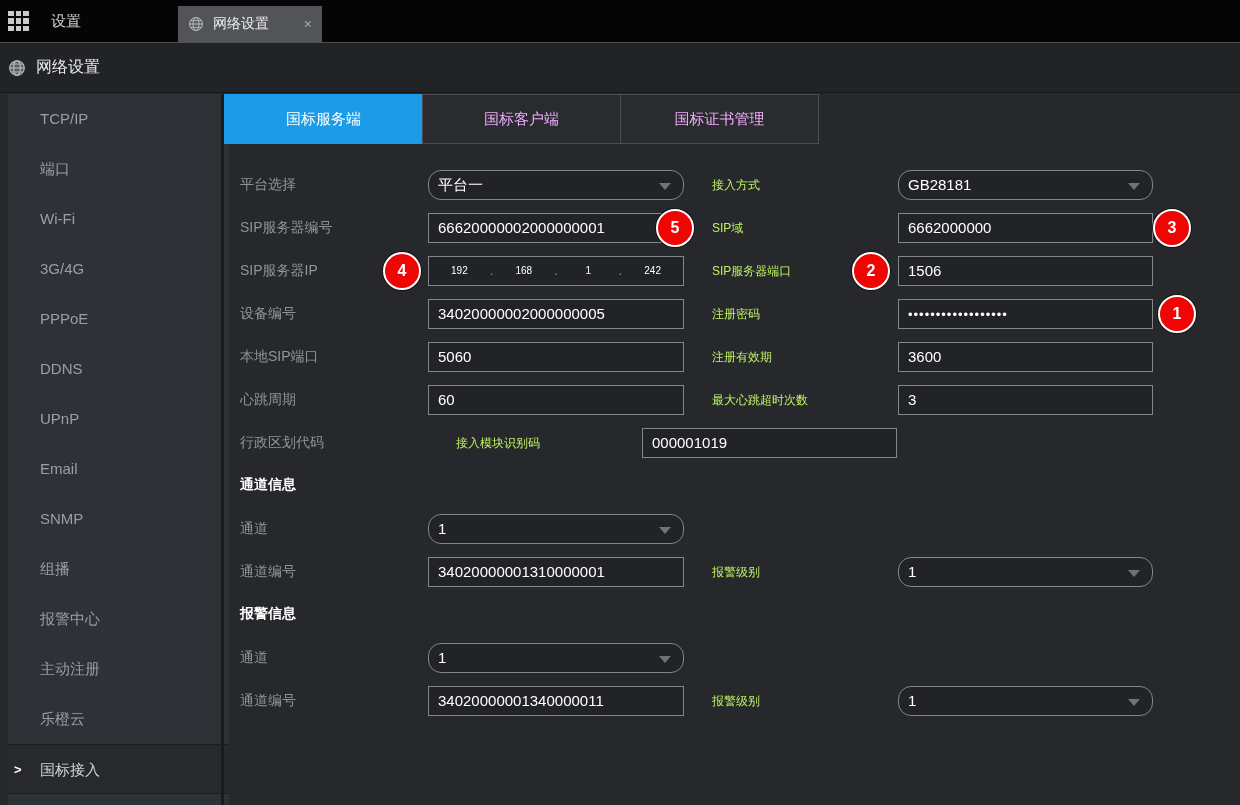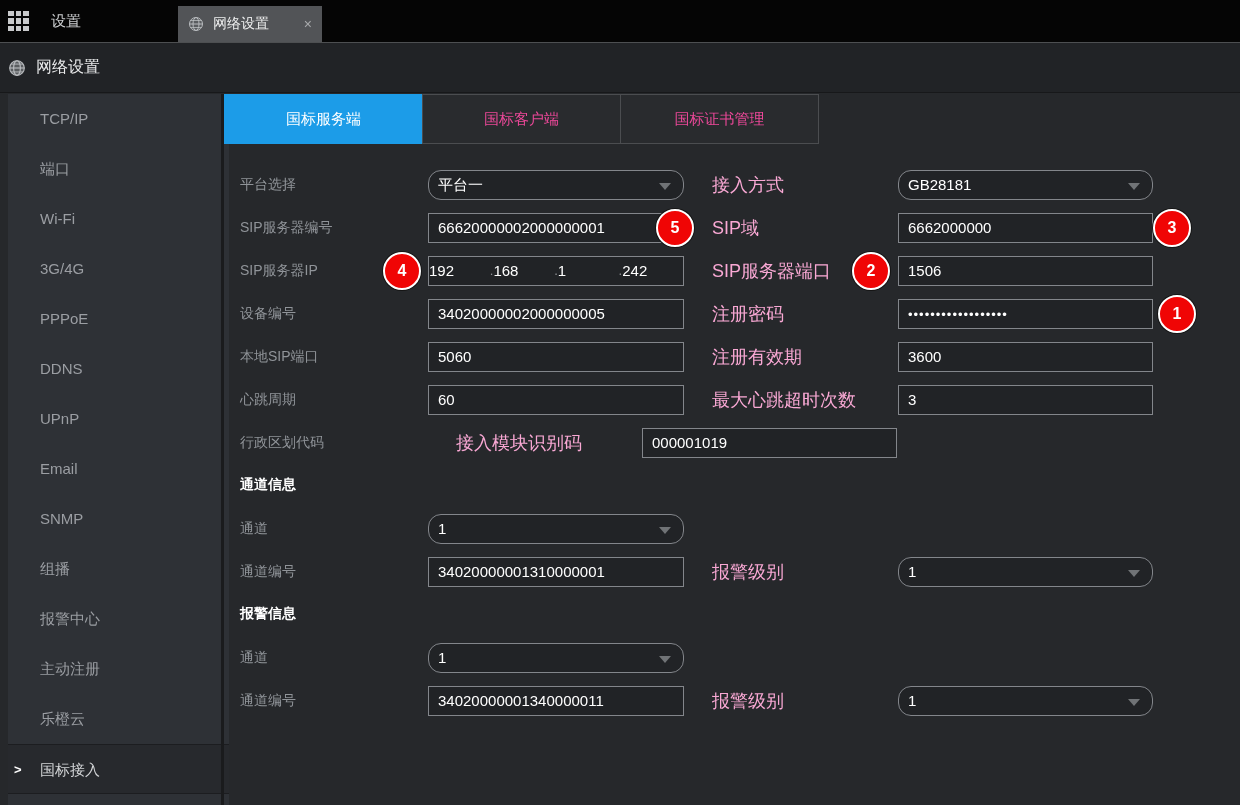--- a/index.html
+++ b/index.html
@@ -53,45 +53,45 @@
   }
   .side-item.selected .chev{
     position:absolute;left:6px;top:0;color:#ffffff;font-weight:bold;font-size:13px;
   }
   
   .content{position:absolute;top:94px;left:224px;right:0;bottom:0;}
   .tabs{display:flex;height:50px;}
   .tab{
     width:199px;height:50px;display:flex;align-items:center;justify-content:center;
     font-size:15px;box-sizing:border-box;cursor:pointer;
-    background:#292b2e;border:1px solid #4b4d50;color:#ec4899;margin-left:-1px;
+    background:#292b2e;border:1px solid #4b4d50;color:#f0abfc;margin-left:-1px;
   }
   .tab:first-child{margin-left:0;}
   .tab.active{background:#1c9ce8;border:none;color:#ffffff;}
   
   .form{padding:26px 0 0 16px;}
   .row{display:flex;align-items:center;height:30px;margin-bottom:13px;}
   .lbl1{width:188px;color:#909499;font-size:14px;flex:0 0 auto;}
-  .lbl2{width:186px;color:#f9a8d4;font-size:18px;flex:0 0 auto;}
+  .lbl2{width:186px;color:#bef264;font-size:12px;flex:0 0 auto;}
   .gap{width:28px;flex:0 0 auto;}
   .fld1{width:256px;flex:0 0 auto;position:relative;}
   .fld2{width:255px;flex:0 0 auto;position:relative;}
   .input,.select{
     width:100%;height:30px;line-height:28px;box-sizing:border-box;
     background:#212326;border:1px solid #83868b;color:#fff;
     padding:0 9px;font-size:15px;
   }
   .select{position:relative;border-radius:13px;}
   .caret{
     position:absolute;right:12px;top:12px;width:0;height:0;
     border-left:6px solid transparent;border-right:6px solid transparent;
     border-top:7px solid #707376;
   }
   .ipbox{display:flex;align-items:center;padding:0;}
-  .ipbox .oct{flex:1;text-align:left;color:#fff;font-size:15px;}
+  .ipbox .oct{flex:1;text-align:center;color:#fff;font-size:10px;}
   .ipbox .dot{color:#8d9093;font-size:13px;flex:0 0 auto;}
   .pwd{letter-spacing:1px;font-size:13px;line-height:30px;}
   .section-title{
     height:26px;line-height:26px;margin:8px 0 17px;
     color:#ffffff;font-weight:bold;font-size:14px;
   }
   
   .badge{
     position:absolute;width:34px;height:34px;border-radius:50%;
     background:#f00505;border:2px solid #ffffff;box-shadow:0 0 0 1px #151515;

